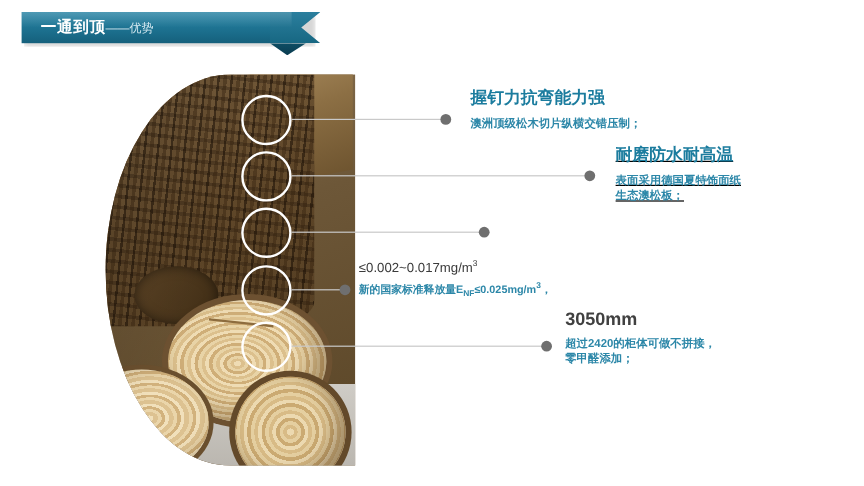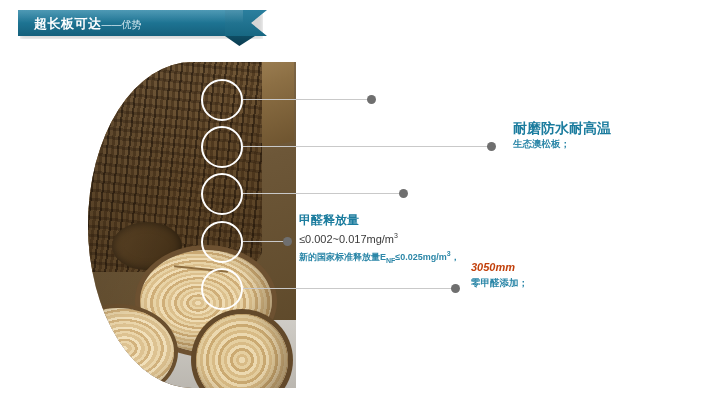--- a/index.html
+++ b/index.html
@@ -142,23 +142,22 @@
   }
 
   
   .block{position:absolute;}
   .h{
     color:#1b7c9e;font-weight:bold;font-size:14px;line-height:17px;
     white-space:nowrap;
   }
   .h.big{font-size:15px;}
   .num{
-    color:#c2410c;font-weight:bold;font-size:11px;line-height:18px;
+    color:#404040;font-weight:bold;font-size:15px;line-height:18px;
     white-space:nowrap;
-    font-style:italic;
   }
   .p{
     color:#2c87a8;font-size:9.5px;line-height:13px;font-weight:bold;
     white-space:nowrap;
   }
   .val{
     color:#3a3a3a;font-size:11px;line-height:15px;white-space:nowrap;
     font-weight:normal;
   }
   sub{font-size:7px;}
@@ -169,21 +168,21 @@
 
 <div id="stage">
 
   <div class="banner-wrap">
     <div class="banner-shadow"></div>
     <div class="banner-main"></div>
     <div class="banner-tail"></div>
     <div class="banner-fold"></div>
     <div class="banner-gloss"></div>
     <div class="banner-text">
-      <span class="b-main">超长板可达</span><span class="b-sub">——优势</span>
+      <span class="b-main">一通到顶</span><span class="b-sub">——优势</span>
     </div>
   </div>
 
   <div class="photo">
     <div class="photo-img">
       <div class="bk photo-bg"></div>
       <div class="bk bark-top"></div>
       <div class="bk ground"></div>
       <div class="bk bark"></div>
       <div class="bk log4"></div>
@@ -192,43 +191,48 @@
       <div class="bk log log2"></div>
       <div class="bk knot"></div>
       <div class="bk log log3"></div>
       <div class="bk shade"></div>
     </div>
   </div>
 
   <div class="marker" style="left:201px;top:79px;"></div>
   <div class="leader" style="left:243px;top:99px;width:128px;"></div>
   <div class="enddot" style="left:367px;top:95px;"></div>
+  <div class="block" style="left:392px;top:73px;">
+    <div class="h">握钉力抗弯能力强</div>
+    <div class="p" style="margin-top:7px;">澳洲顶级松木切片纵横交错压制；</div>
+  </div>
 
   <div class="marker" style="left:201px;top:126px;"></div>
   <div class="leader" style="left:243px;top:146px;width:248px;"></div>
   <div class="enddot" style="left:487px;top:142px;"></div>
-  <div class="block" style="left:513px;top:120px;">
+  <div class="block" style="left:513px;top:120px;text-decoration:underline;">
     <div class="h">耐磨防水耐高温</div>
+    <div class="p" style="margin-top:7px;">表面采用德国夏特饰面纸</div>
     <div class="p">生态澳松板；</div>
   </div>
 
   <div class="marker" style="left:201px;top:173px;"></div>
   <div class="leader" style="left:243px;top:193px;width:160px;"></div>
   <div class="enddot" style="left:399px;top:189px;"></div>
 
   <div class="marker" style="left:201px;top:221px;"></div>
   <div class="leader" style="left:243px;top:241px;width:44px;"></div>
   <div class="enddot" style="left:283px;top:237px;"></div>
   <div class="block" style="left:299px;top:213px;">
-    <div class="h" style="font-size:12px;line-height:15px;">甲醛释放量</div>
     <div class="val"><span>≤0.002~0.017mg/m</span><sup>3</sup></div>
     <div class="p" style="font-size:9px;line-height:13px;"><span>新的国家标准释放量E</span><sub>NF</sub><span>≤0.025mg/m</span><sup>3</sup><span>，</span></div>
   </div>
 
   <div class="marker" style="left:201px;top:268px;"></div>
   <div class="leader" style="left:243px;top:288px;width:212px;"></div>
   <div class="enddot" style="left:451px;top:284px;"></div>
   <div class="block" style="left:471px;top:258px;">
     <div class="num">3050mm</div>
+    <div class="p" style="margin-top:4px;">超过2420的柜体可做不拼接，</div>
     <div class="p">零甲醛添加；</div>
   </div>
 
 </div>
 
 </body></html>

